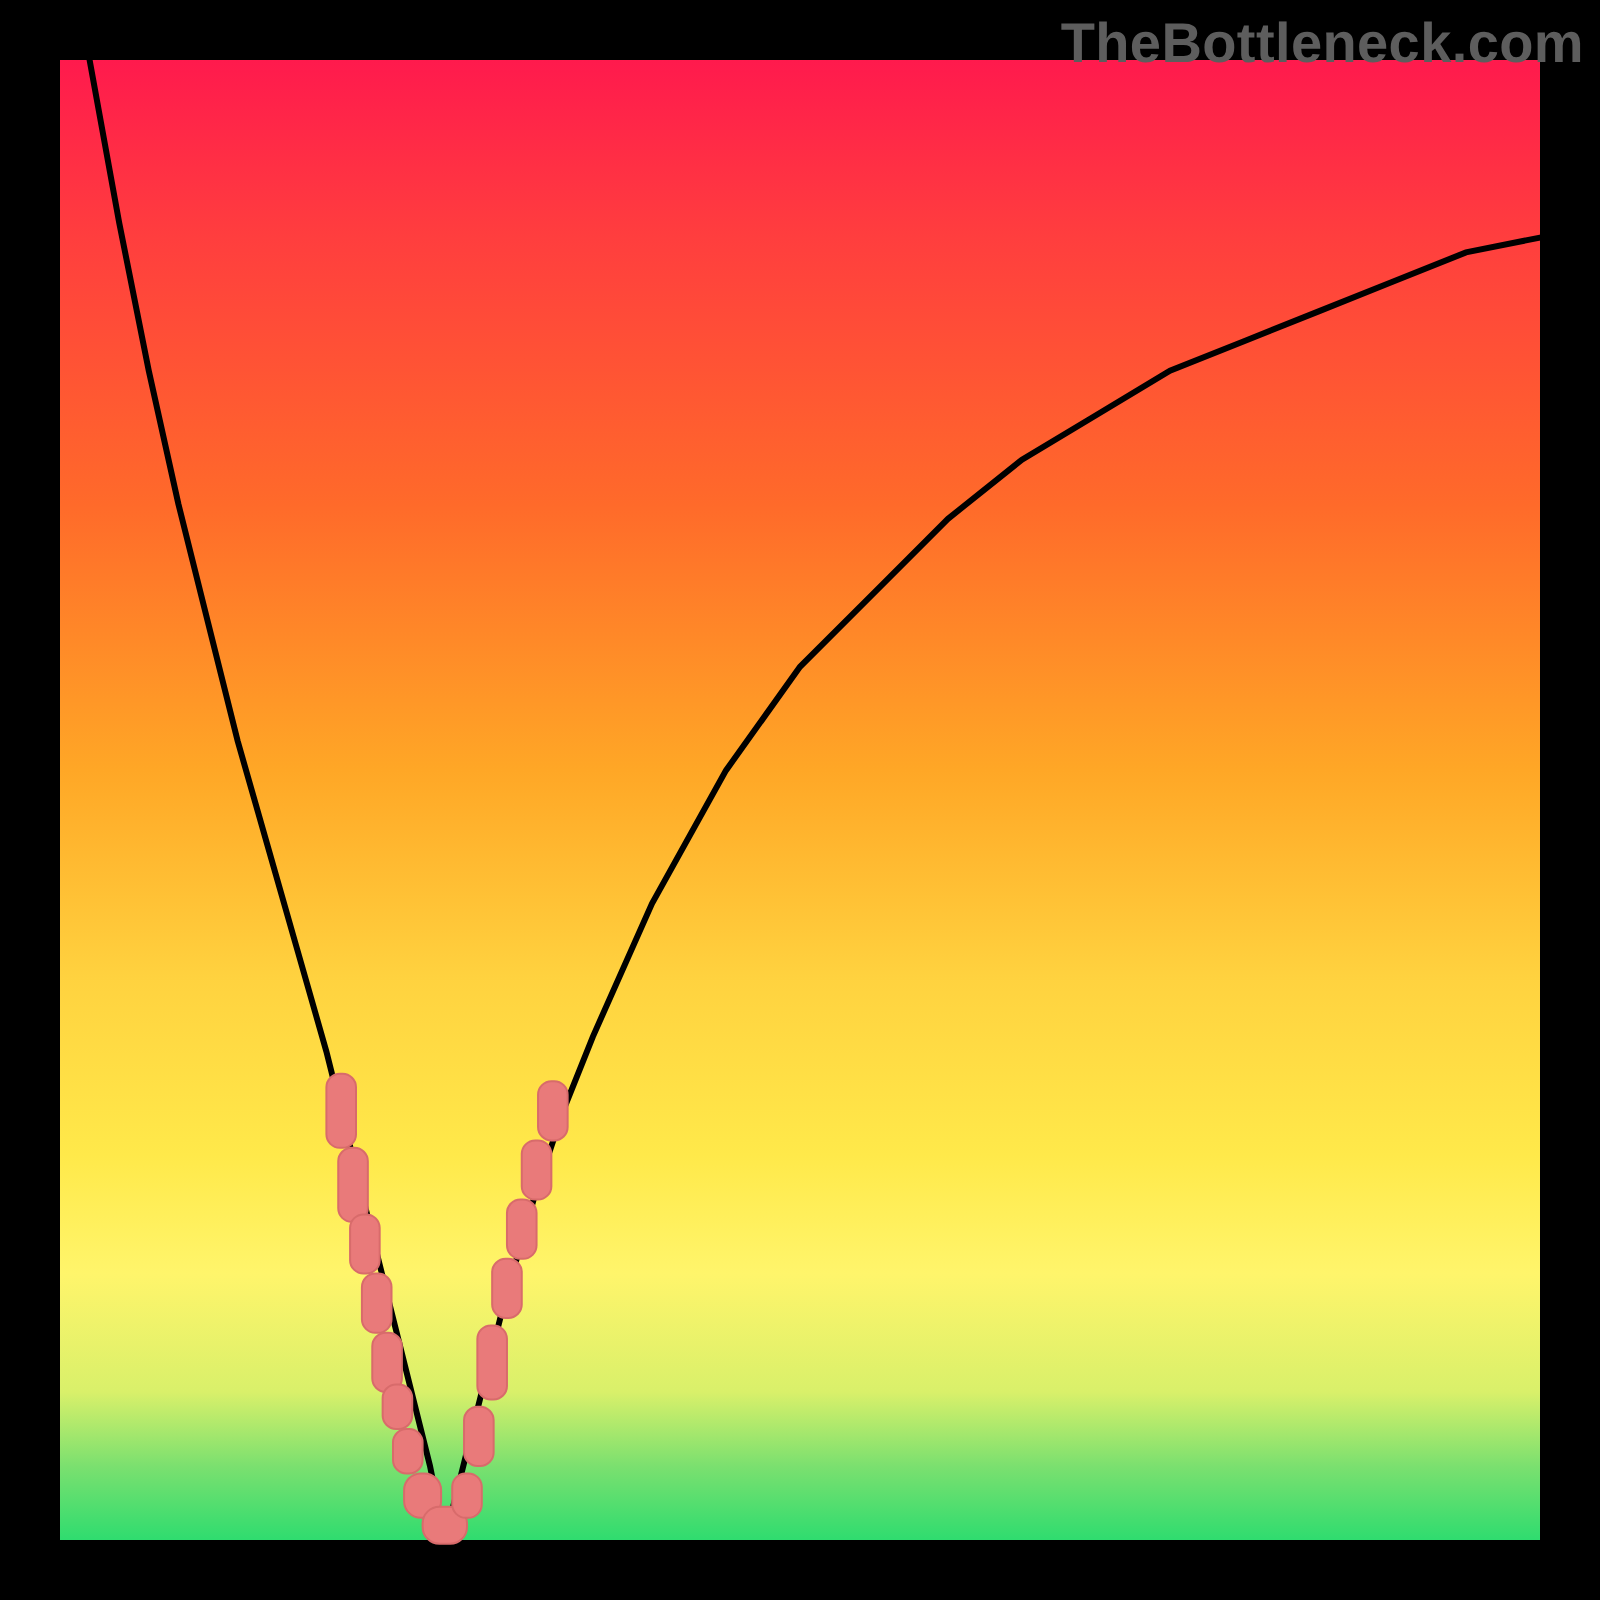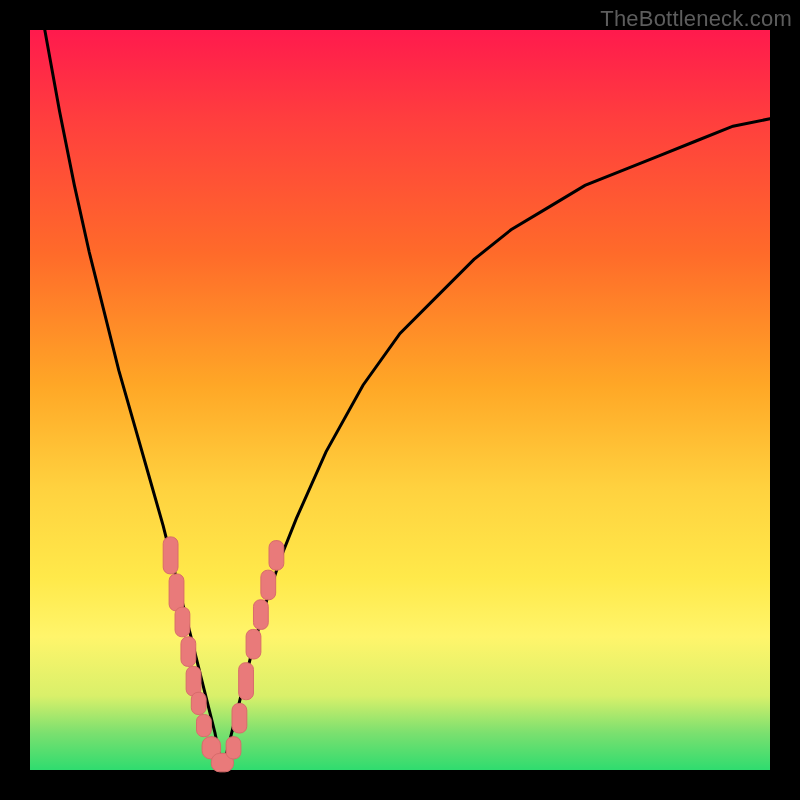--- a/index.html
+++ b/index.html
@@ -38,22 +38,22 @@
       #d9f06a 90%,
       #7be06f 95%,
       #2fdc6f 100%
     );
   }
   .watermark {
     position: absolute;
     top: 6px;
     right: 8px;
     color: #5d5d5d;
-    font-size: 22px;
-    font-weight: 400;
+    font-size: 28px;
+    font-weight: 700;
     letter-spacing: 0.2px;
     user-select: none;
     margin-left: 25px;
   }
   svg.curve {
     position: absolute;
     left: 0;
     top: 0;
     width: 740px;
     height: 740px;

